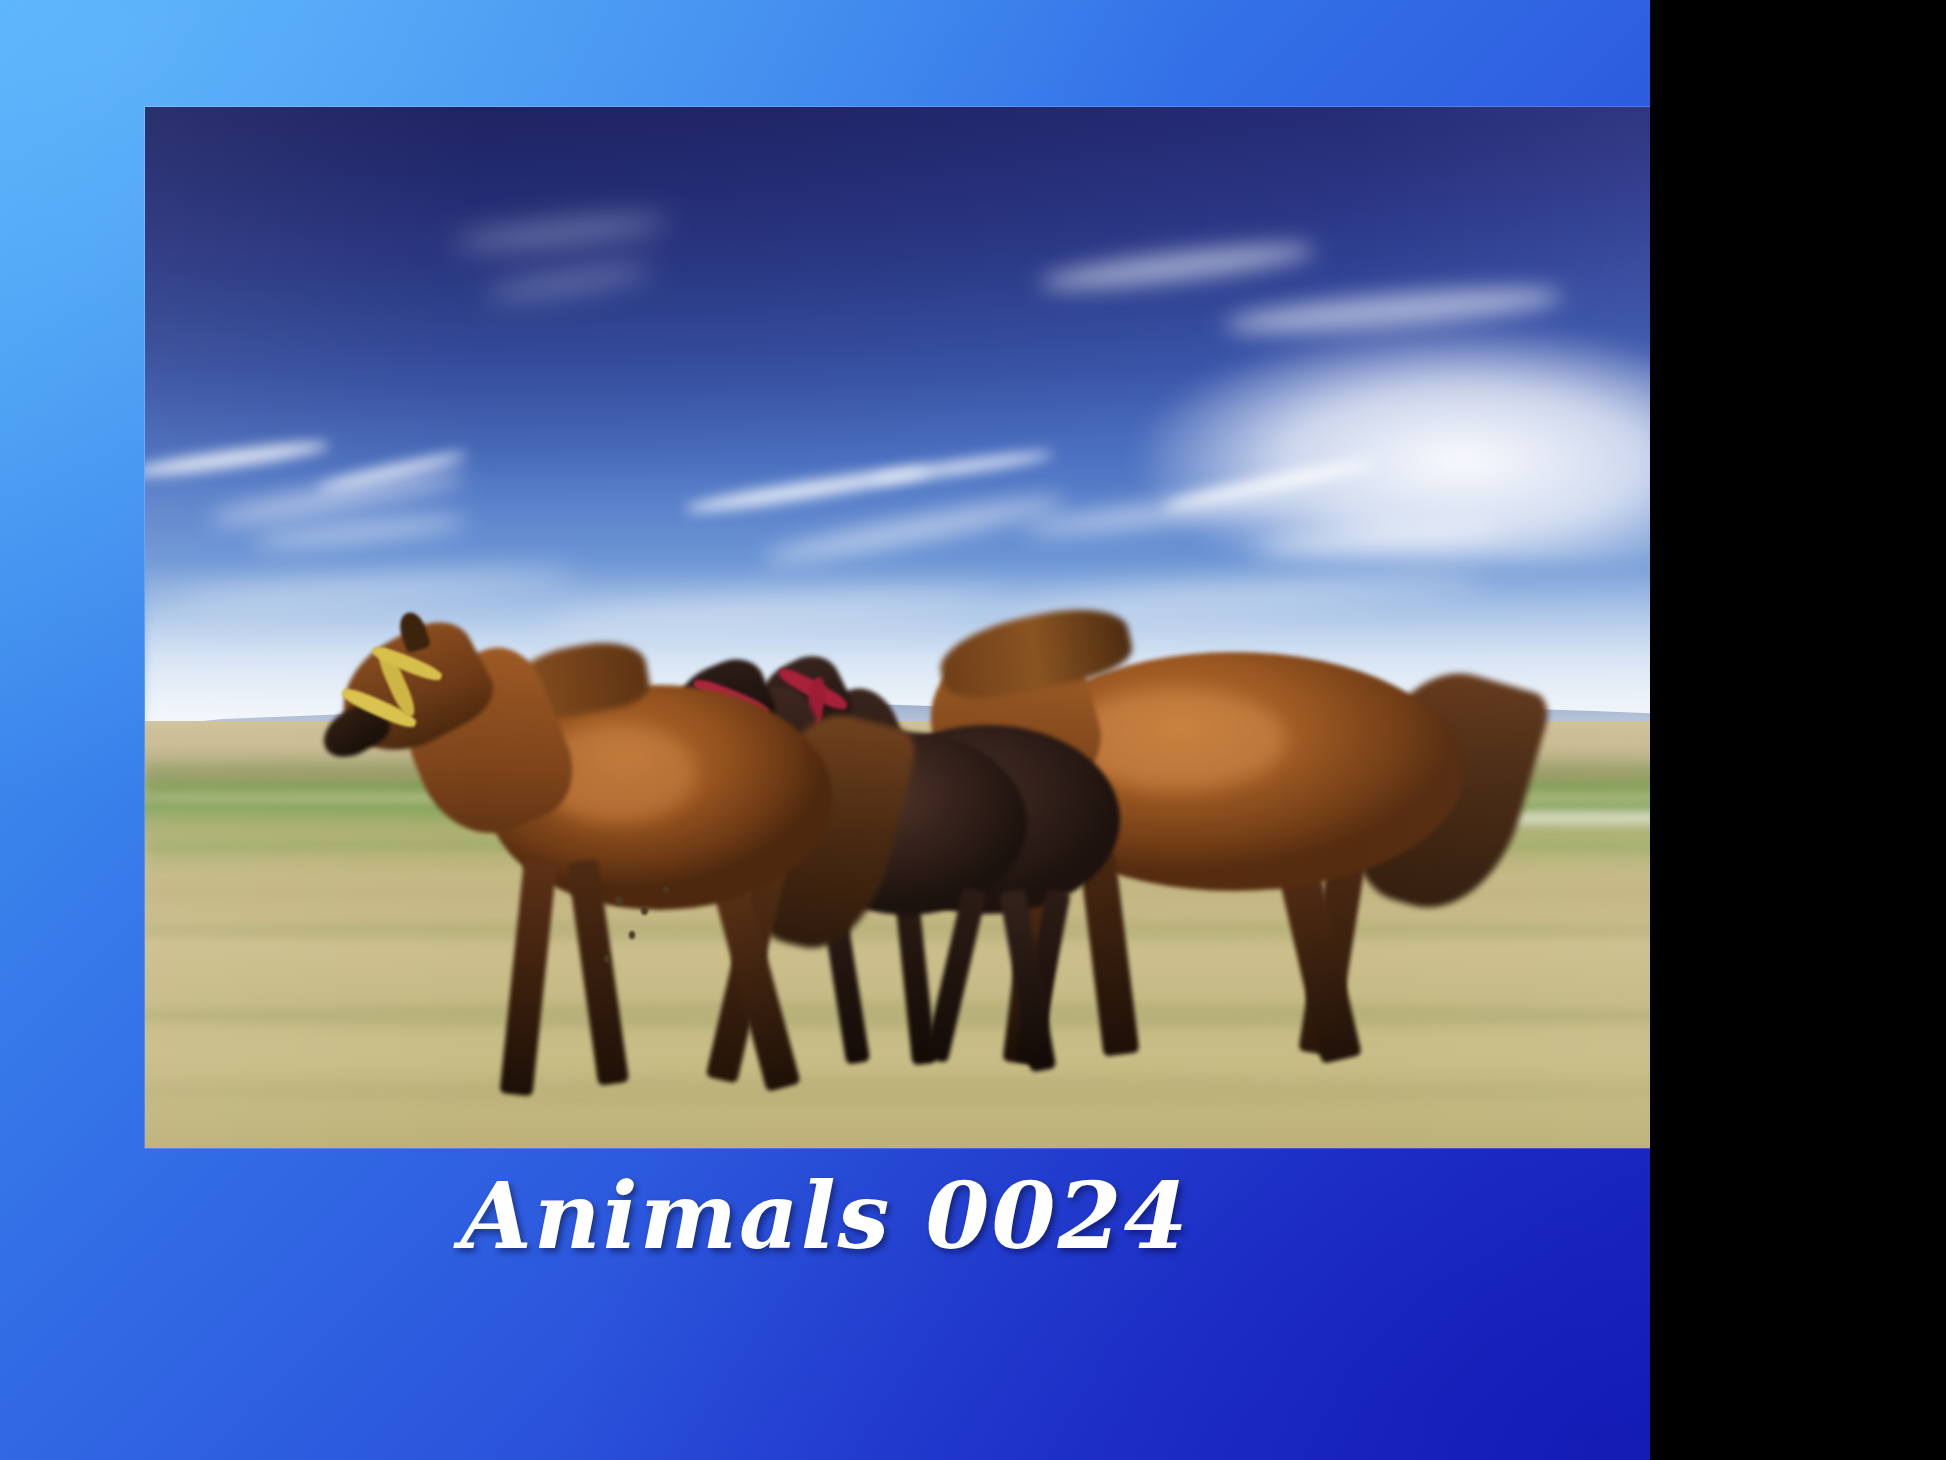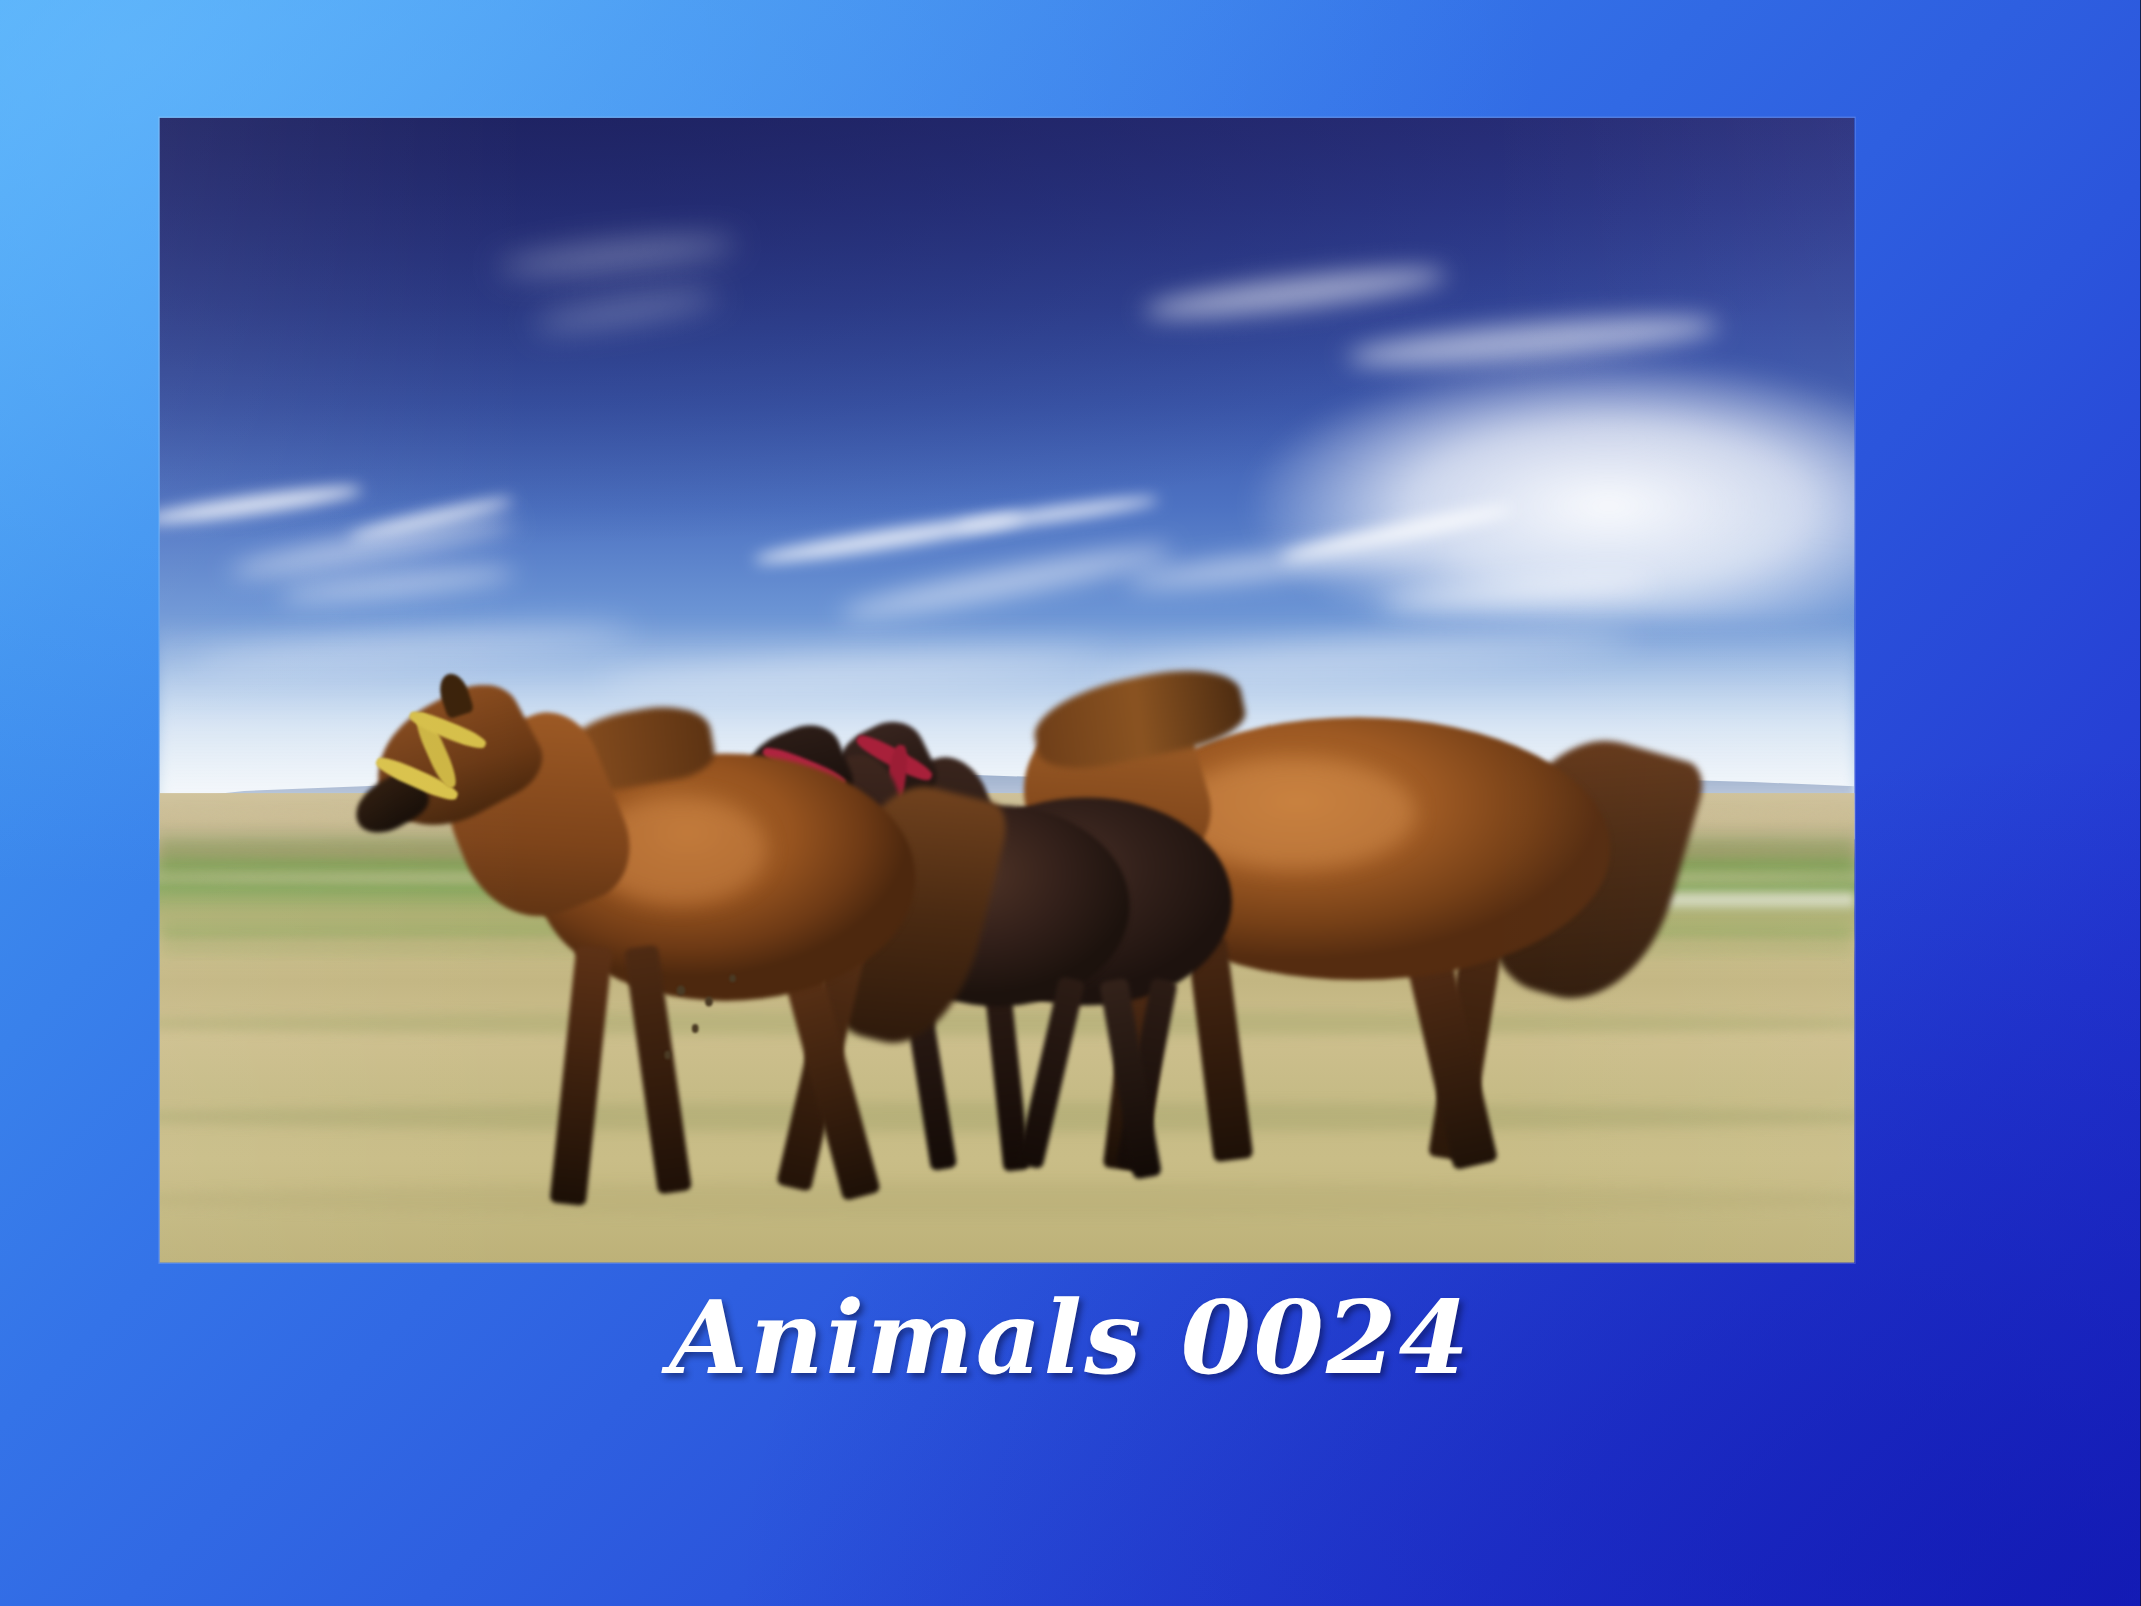--- a/index.html
+++ b/index.html
@@ -2,21 +2,21 @@
 <html><head>
 <meta charset="utf-8">
 <style>
   html, body {
     margin: 0;
     padding: 0;
     background: #000;
   }
   #slide {
     position: relative;
-    width: 1946px;
+    width: 1650px;
     height: 1460px;
     overflow: hidden;
     font-family: "Liberation Sans", sans-serif;
   }
   
   #slide-bg {
     position: absolute;
     inset: 0;
     background:
       linear-gradient(135deg,

